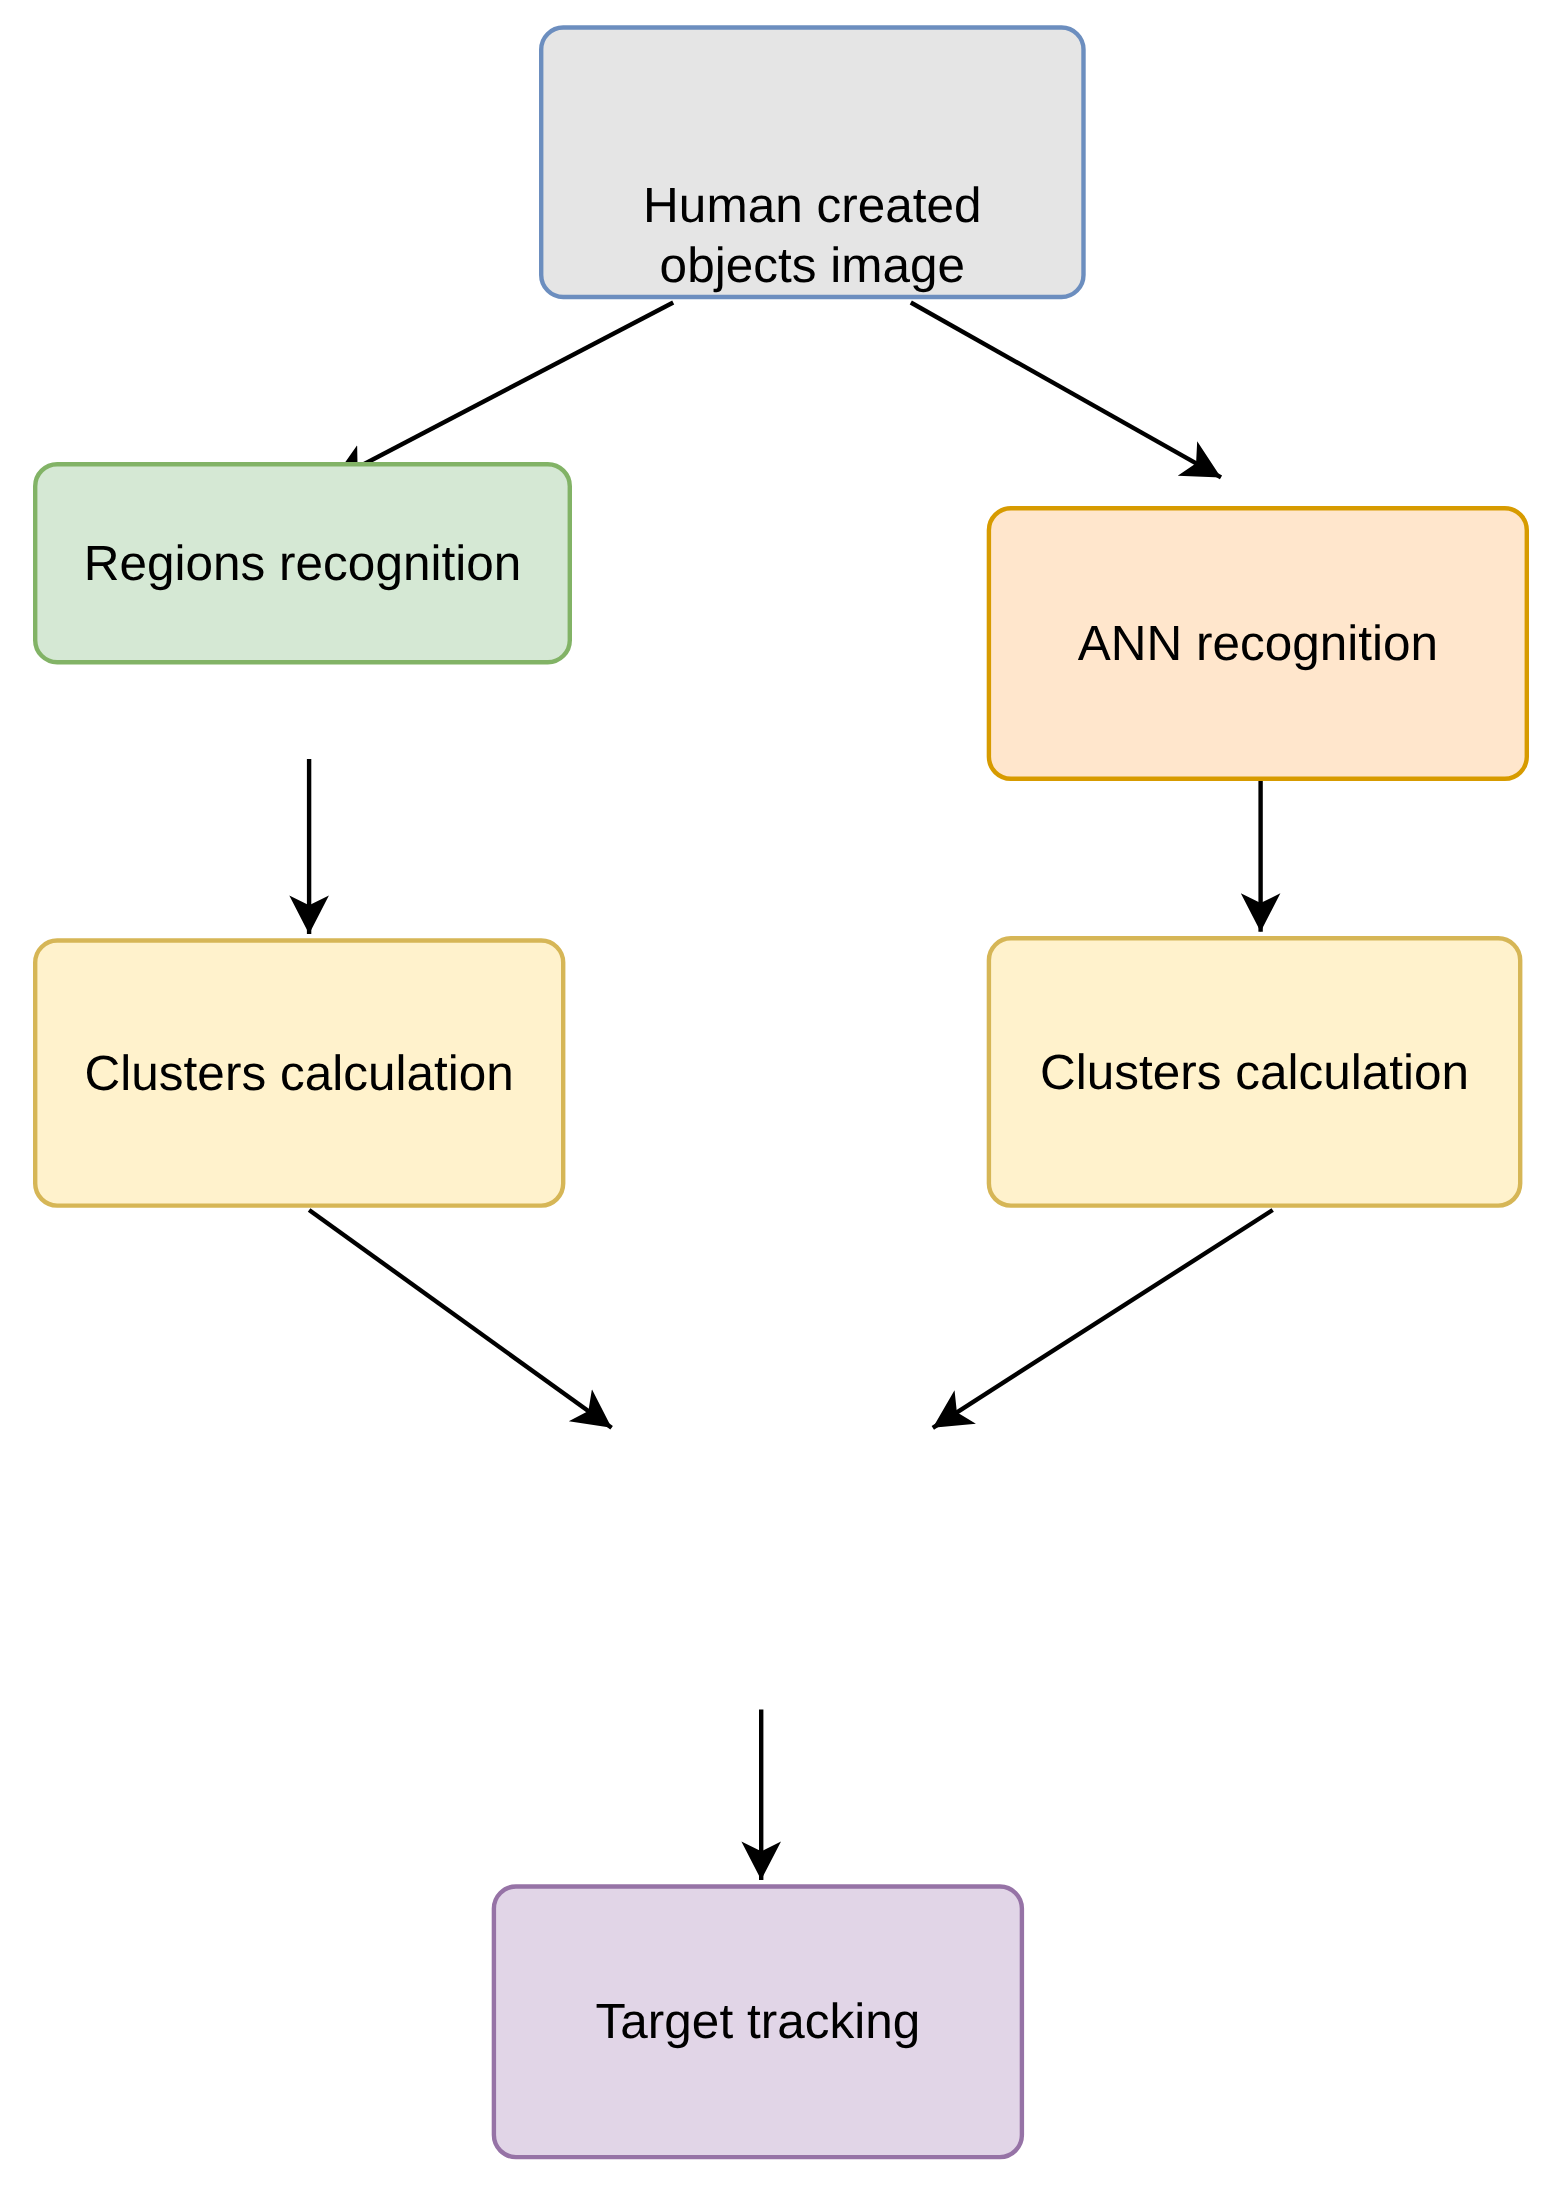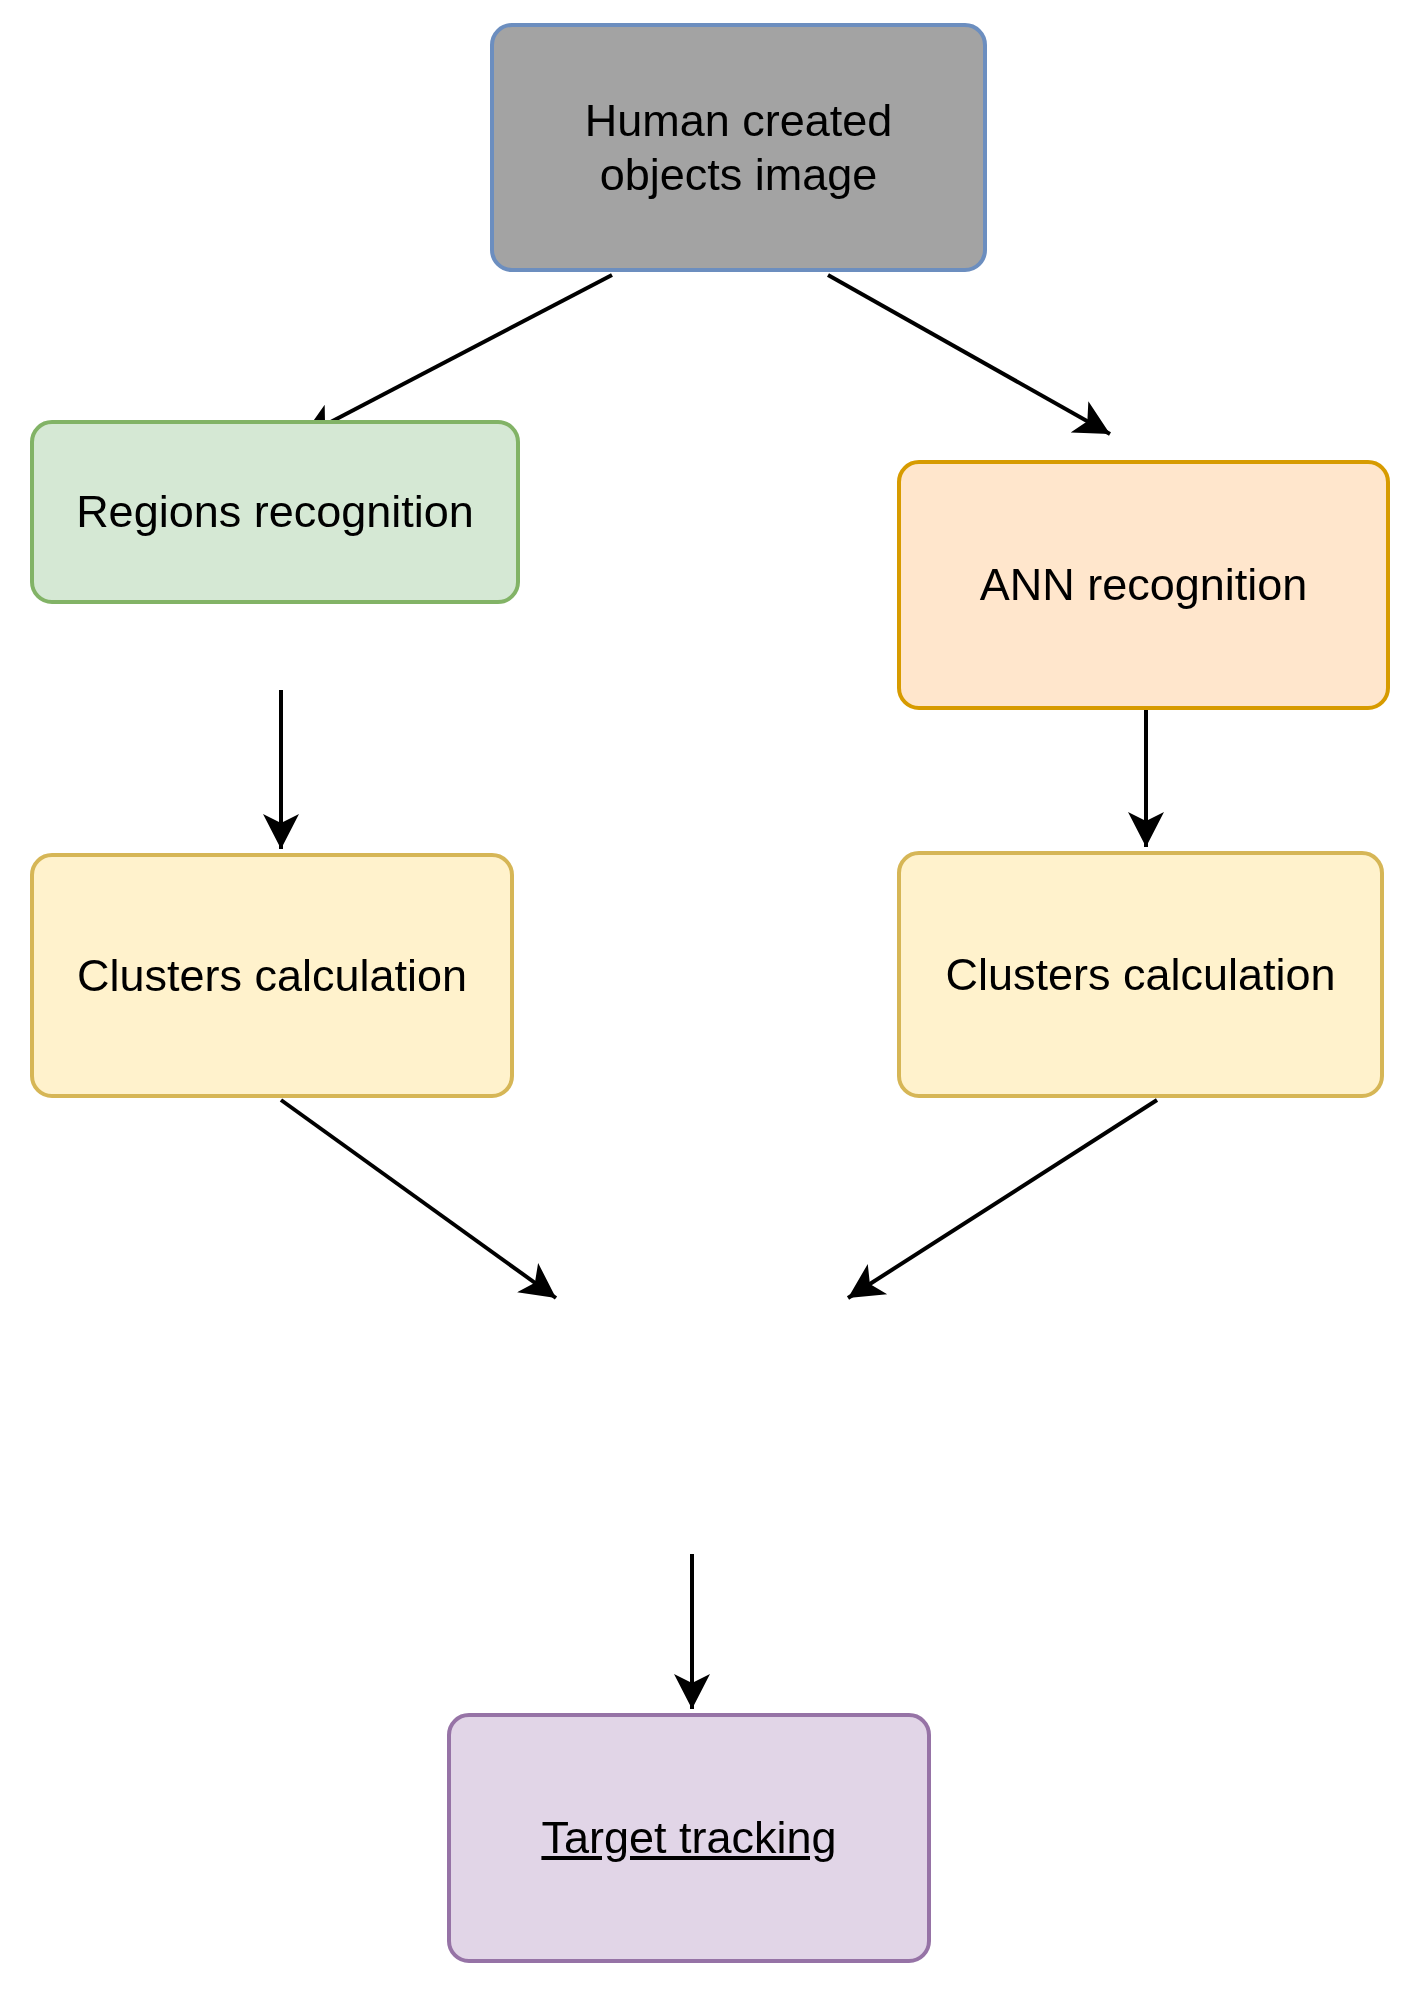--- a/index.html
+++ b/index.html
@@ -72,21 +72,21 @@
 
     <line x1="1146" y1="689" x2="1146" y2="847" marker-end="url(#arrowhead)" stroke="#000000"></line>
 
     <line x1="281" y1="1100" x2="556" y2="1298" marker-end="url(#arrowhead)" stroke="#000000"></line>
 
     <line x1="1157" y1="1100" x2="848" y2="1298" marker-end="url(#arrowhead)" stroke="#000000"></line>
 
     <line x1="692" y1="1554" x2="692" y2="1709" marker-end="url(#arrowhead)" stroke="#000000"></line>
   </svg>
 
-  <div class="node n-human" style="background-color: #a3a3a3; border-color: rgb(108, 142, 191);">
+  <div class="node n-human" style="background-color: #e5e5e5; border-color: rgb(108, 142, 191); align-items: flex-end;">
     <div class="label">Human created
 objects image</div>
   </div>
 
   <div class="node n-regions" style="background-color: rgb(213, 232, 212); border-color: rgb(130, 179, 102);">
     <div class="label">Regions recognition</div>
   </div>
 
   <div class="node n-ann" style="background-color: rgb(255, 230, 204); border-color: rgb(215, 155, 0);">
     <div class="label">ANN recognition</div>
@@ -94,17 +94,17 @@
 
   <div class="node n-clul" style="background-color: rgb(255, 242, 204); border-color: rgb(214, 182, 86);">
     <div class="label">Clusters calculation</div>
   </div>
 
   <div class="node n-clur" style="background-color: rgb(255, 242, 204); border-color: rgb(214, 182, 86);">
     <div class="label">Clusters calculation</div>
   </div>
 
 
-  <div class="node n-target" style="background-color: rgb(225, 213, 231); border-color: rgb(150, 115, 166); text-decoration: underline;">
+  <div class="node n-target" style="background-color: rgb(225, 213, 231); border-color: rgb(150, 115, 166);">
     <div class="label">Target tracking</div>
   </div>
 
 </div>
 
 </body></html>

